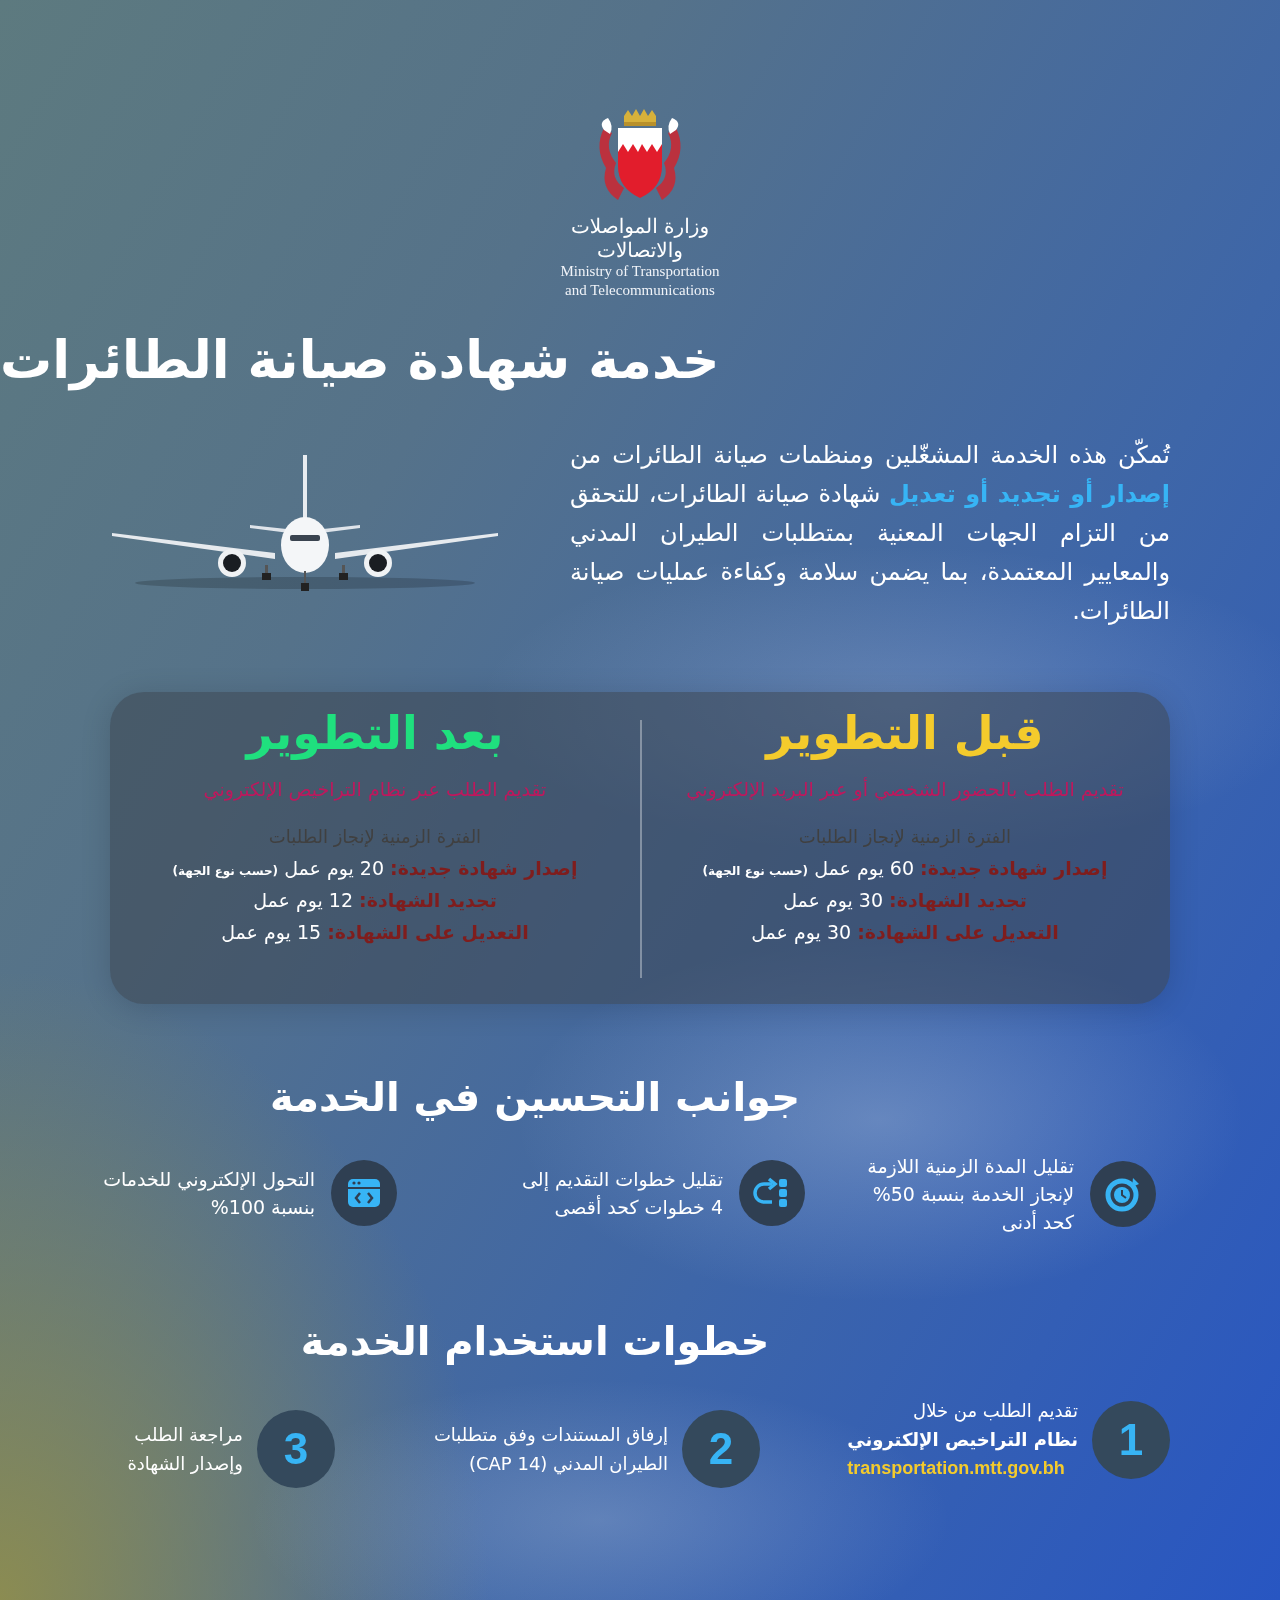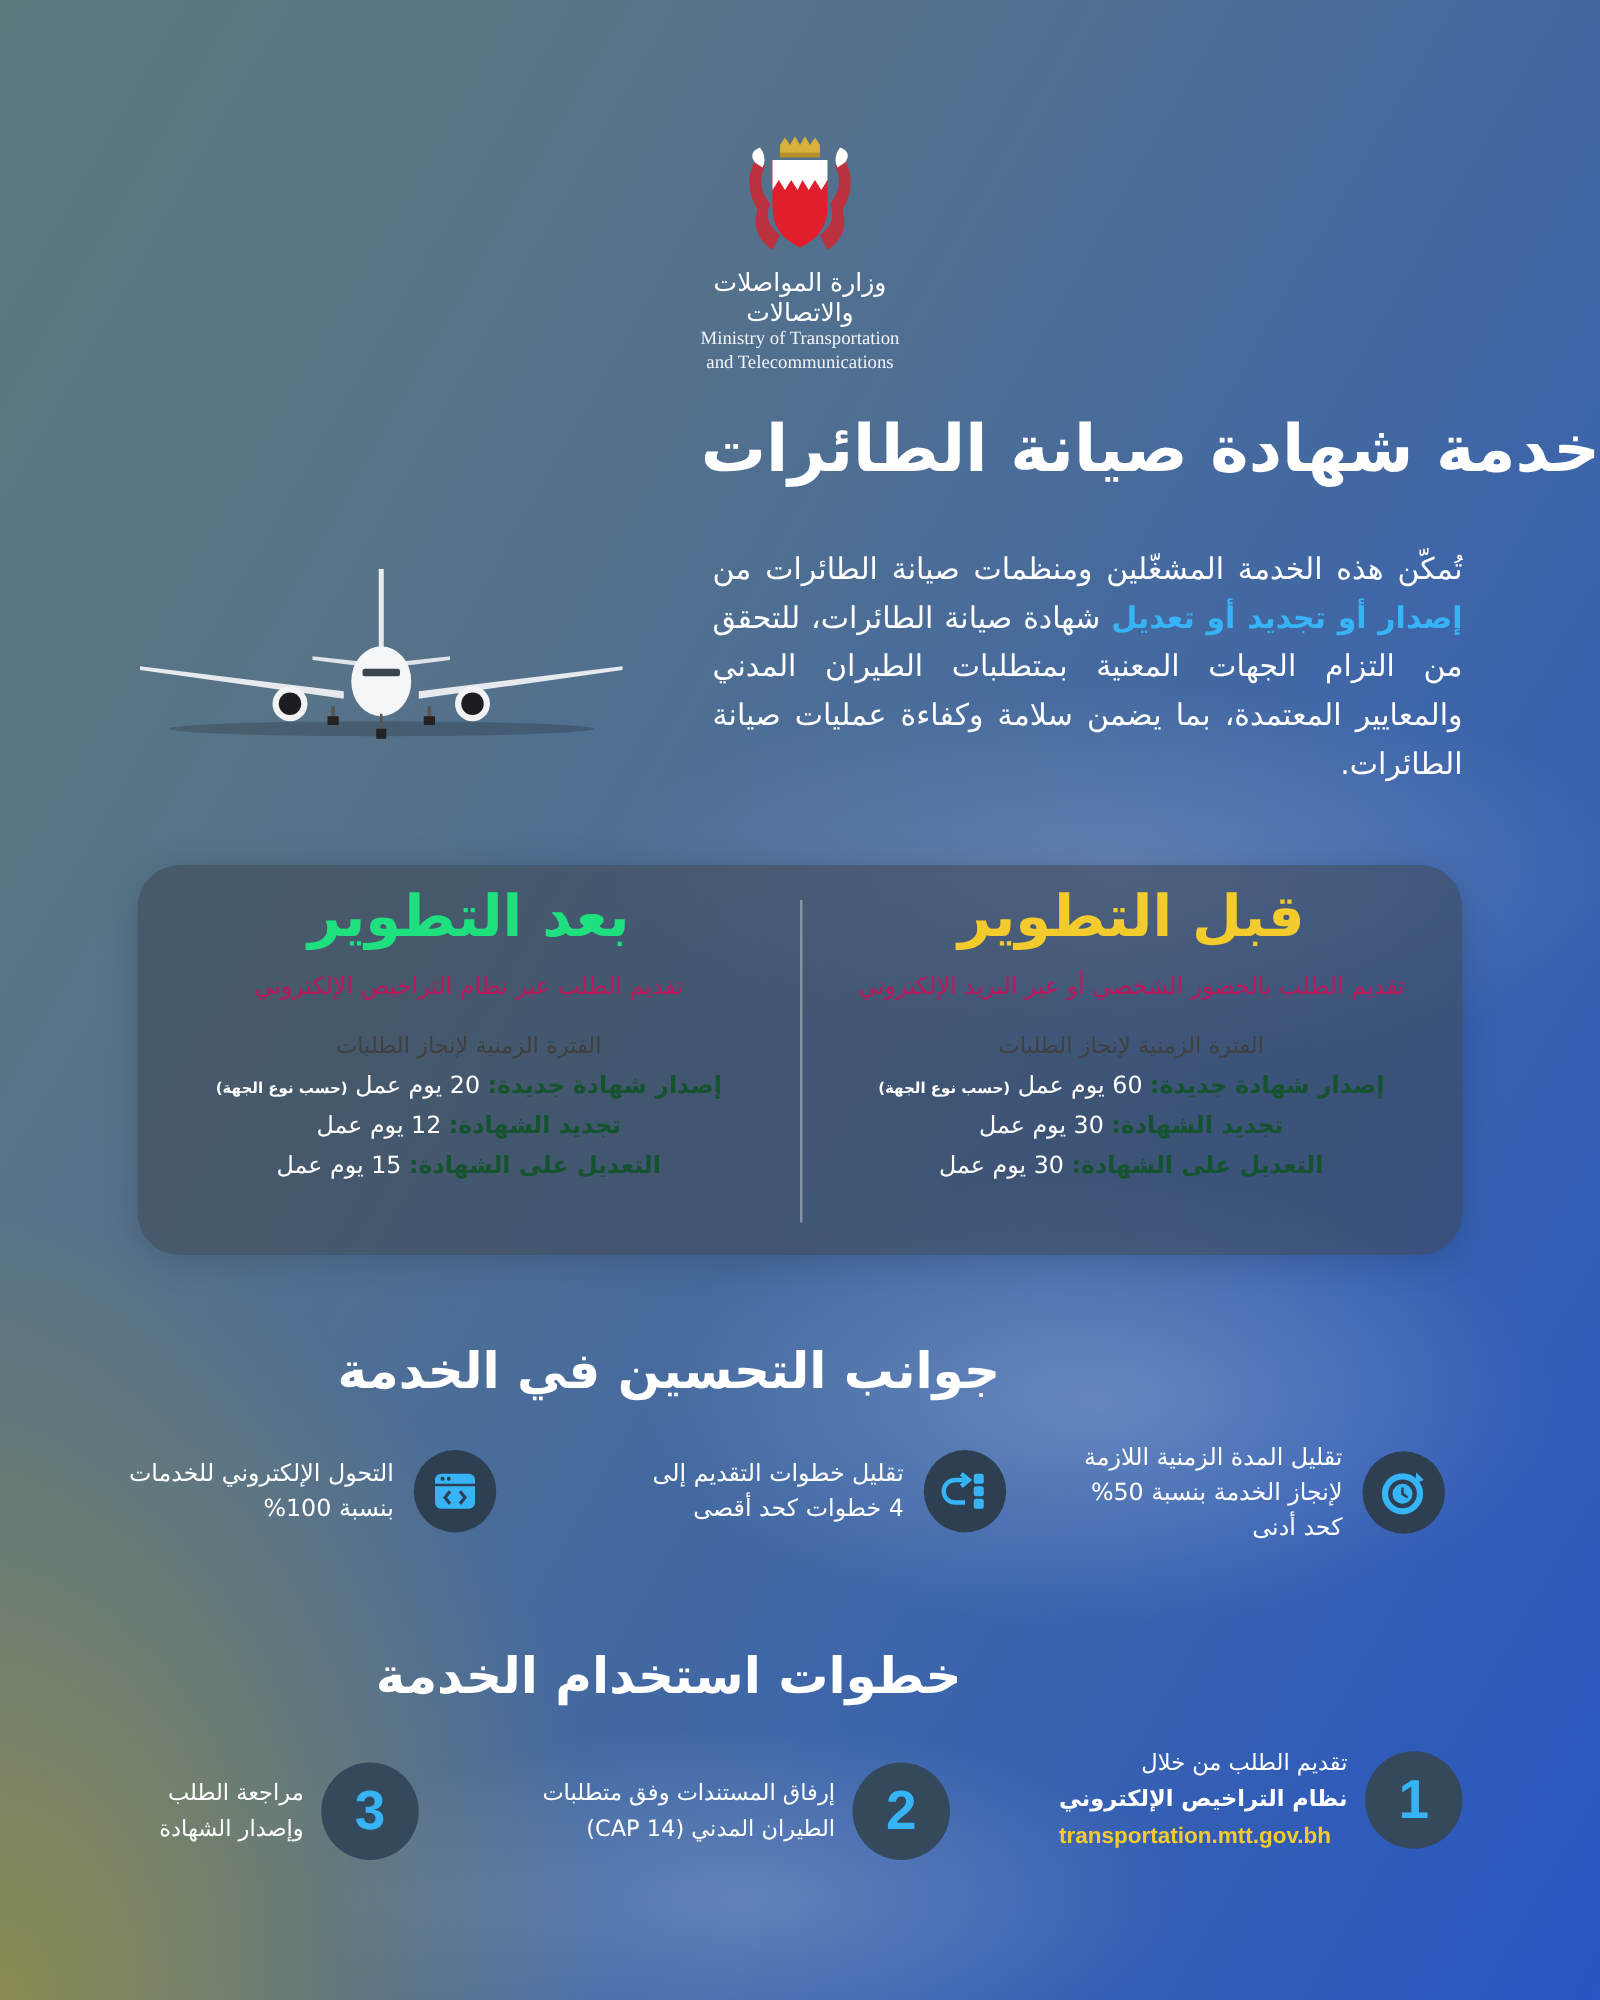--- a/index.html
+++ b/index.html
@@ -17,21 +17,21 @@
   }
   .abs { position: absolute; }
 
   
   .logo { left: 540px; top: 108px; width: 200px; text-align: center; }
   .crest { width: 92px; height: 100px; margin: 0 auto; position: relative; }
   .logo-ar { font-family: "DejaVu Serif", serif; font-size: 20px; margin-top: 6px; letter-spacing: 1px; }
   .logo-en { font-family: "Liberation Serif", serif; font-size: 15px; line-height: 19px; direction: ltr; color: #f0f3f8; }
 
   .main-title {
-    left: 0; width: 1280px; top: 330px; text-align: right;
+    left: 0; width: 1280px; top: 330px; text-align: left;
     font-size: 52px; font-weight: bold; letter-spacing: 1px;
   }
 
   .intro {
     right: 110px; top: 436px; width: 600px;
     font-size: 24px; line-height: 39px; text-align: justify;
   }
   .intro .hl { color: #37b4f5; font-weight: bold; }
 
   .plane { left: 110px; top: 455px; width: 390px; height: 160px; }
@@ -46,21 +46,21 @@
   .compare .divider { position: absolute; left: 530px; top: 28px; width: 2px; height: 258px; background: rgba(255,255,255,0.35); }
   .col { position: absolute; top: 0; width: 530px; height: 297px; text-align: center; }
   .col.before { right: 0; }
   .col.after { left: 0; }
   .col-title { font-size: 46px; font-weight: bold; margin-top: 14px; }
   .before .col-title { color: #f4cb2c; text-align: center; }
   .after .col-title { color: #1fe07e; }
   .col-sub { font-size: 19px; margin-top: 18px; color: #be185d; }
   .col-period { font-size: 18px; margin-top: 26px; color: #404040; }
   .row { font-size: 19px; margin-top: 10px; }
-  .row .k { color: #14532d; font-weight: bold; }
+  .row .k { color: #7f1d1d; font-weight: bold; }
   .row .small { font-size: 12px; font-weight: bold; }
 
   .sec-title { left: 0; width: 1070px; text-align: center; font-size: 40px; font-weight: bold; }
 
   
   .feat { display: flex; align-items: center; gap: 16px; }
   .icon-circle {
     width: 66px; height: 66px; border-radius: 50%;
     background: #2f3f52; flex: 0 0 66px;
     display: flex; align-items: center; justify-content: center;

